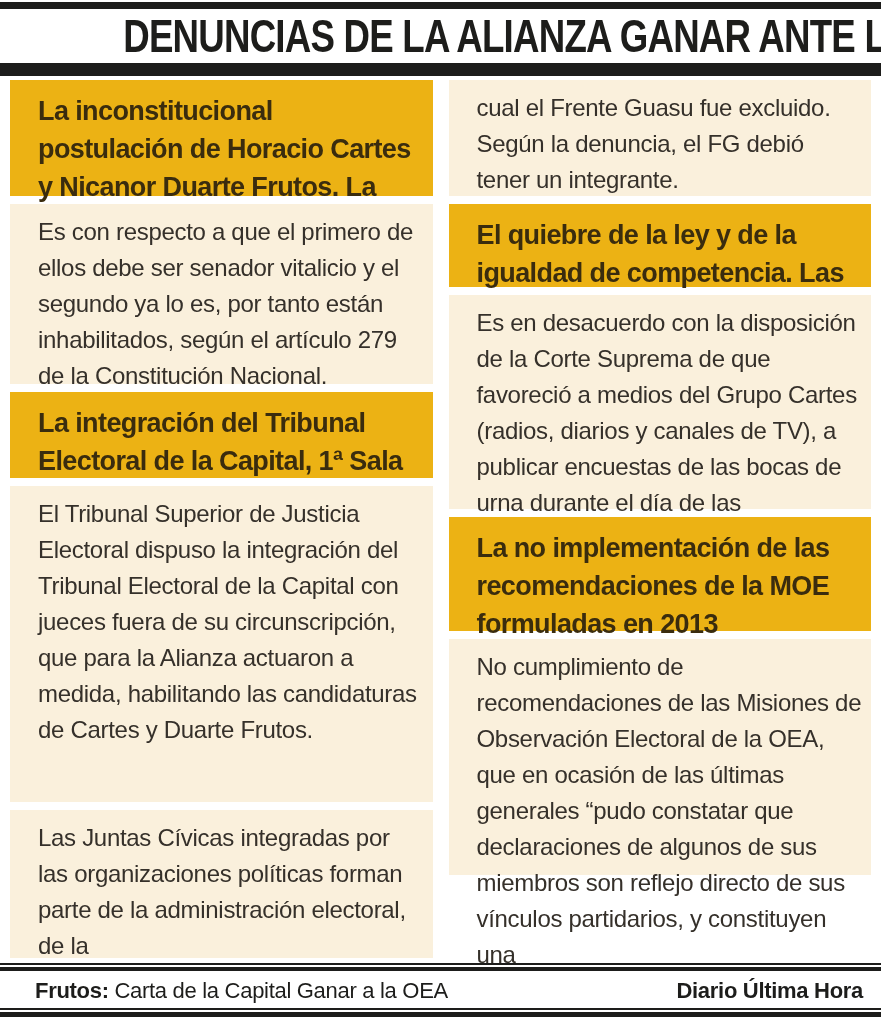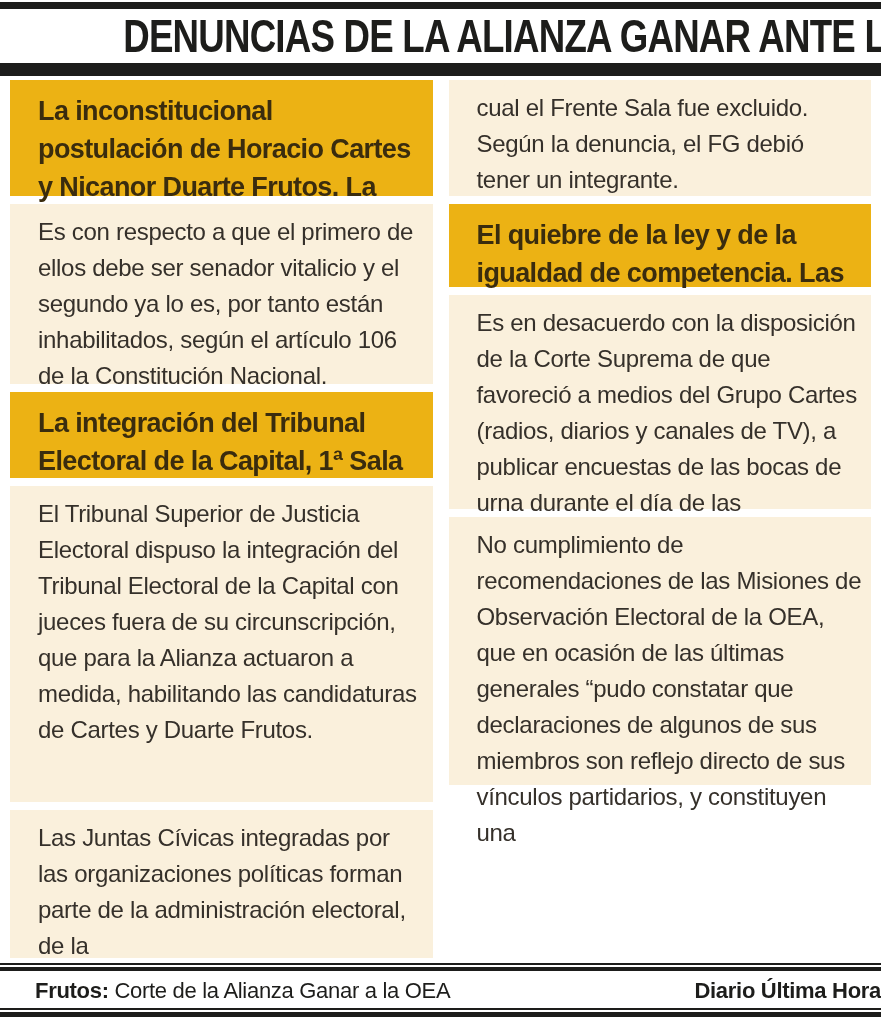--- a/index.html
+++ b/index.html
@@ -51,21 +51,21 @@
   .footer-rule .thin{height:2px;background:#1d1d1b;}
   .footer-rule .gap{height:2px;background:#ffffff;}
   .footer-rule .thick{height:4px;background:#1d1d1b;}
   .footer{
     position:absolute;left:0;top:976px;width:881px;height:30px;
     display:flex;justify-content:space-between;align-items:center;
     color:#1d1d1b;font-size:22px;letter-spacing:-0.3px;
   }
   .footer .source{padding-left:35px;}
   .footer .source b{font-weight:bold;}
-  .footer .credit{font-weight:bold;}
+  .footer .credit{padding-right:18px;font-weight:bold;}
   .bottom-rule{
     position:absolute;left:0;top:1008px;width:881px;
   }
   .bottom-rule .thin{height:2px;background:#1d1d1b;}
   .bottom-rule .gap{height:2px;background:#ffffff;}
   .bottom-rule .thick{height:5px;background:#1d1d1b;}
 </style>
 </head>
 <body>
 
@@ -76,44 +76,45 @@
   <div class="title-wrap">
     <span class="title">DENUNCIAS DE LA ALIANZA GANAR ANTE LA OEA</span>
   </div>
 
   <div class="title-rule"></div>
 
   <div class="content">
 
     <div class="col">
       <div class="block hdr" style="height:116px">La inconstitucional postulación de Horacio Cartes y Nicanor Duarte Frutos. La senaduría vitalicia</div>
-      <div class="block bdy" style="height:180px">Es con respecto a que el primero de ellos debe ser senador vitalicio y el segundo ya lo es, por tanto están inhabilitados, según el artículo 106 de la Constitución Nacional.</div>
+      <div class="block bdy" style="height:180px">Es con respecto a que el primero de ellos debe ser senador vitalicio y el segundo ya lo es, por tanto están inhabilitados, según el artículo 279 de la Constitución Nacional.</div>
       <div class="block hdr" style="height:86px">La integración del Tribunal Electoral de la Capital, 1ª Sala</div>
       <div class="block bdy" style="height:325px">El Tribunal Superior de Justicia Electoral dispuso la integración del Tribunal Electoral de la Capital con jueces fuera de su circunscripción, que para la Alianza  actuaron a medida, habilitando las candidaturas de Cartes y Duarte Frutos.</div>
       <div class="block bdy" style="height:148px">Las Juntas Cívicas integradas por las organizaciones políticas forman parte de la administración electoral, de la</div>
     </div>
 
     <div class="col">
-      <div class="block bdy" style="height:116px">cual el Frente Sala fue excluido. Según la denuncia, el FG debió tener un integrante.</div>
+      <div class="block bdy" style="height:116px">cual el Frente Guasu fue excluido. Según la denuncia, el FG debió tener un integrante.</div>
       <div class="block hdr" style="height:83px">El quiebre de la ley y de la igualdad de competencia. Las bocas de urna.</div>
       <div class="block bdy" style="height:214px">Es en desacuerdo con la disposición de la Corte Suprema de que favoreció a medios del Grupo Cartes (radios, diarios y canales de TV), a publicar encuestas de las bocas de urna durante el día de las elecciones.</div>
-      <div class="block bdy" style="height:268px">No cumplimiento de recomendaciones de las Misiones de Observación Electoral de la OEA, que en ocasión de las últimas generales “pudo constatar que declaraciones de algunos de sus miembros son reflejo directo de sus vínculos partidarios, y constituyen una</div>
+      <div class="block hdr" style="height:114px">La no implementación de las recomendaciones de la MOE formuladas en 2013</div>
+      <div class="block bdy" style="height:236px">No cumplimiento de recomendaciones de las Misiones de Observación Electoral de la OEA, que en ocasión de las últimas generales “pudo constatar que declaraciones de algunos de sus miembros son reflejo directo de sus vínculos partidarios, y constituyen una</div>
     </div>
 
   </div>
 
   <div class="footer-rule">
     <div class="thin"></div>
       <div class="gap"></div>
       <div class="thick"></div>
   </div>
 
   <div class="footer">
     <div class="source">
-      <b>Frutos:</b><span> Corte de la Alianza Ganar a la OEA</span>
+      <b>Frutos:</b><span> Carta de la Capital Ganar a la OEA</span>
     </div>
     <div class="credit">Diario Última Hora</div>
   </div>
 
   <div class="bottom-rule">
     <div class="thin"></div>
       <div class="gap"></div>
       <div class="thick"></div>
   </div>
 

